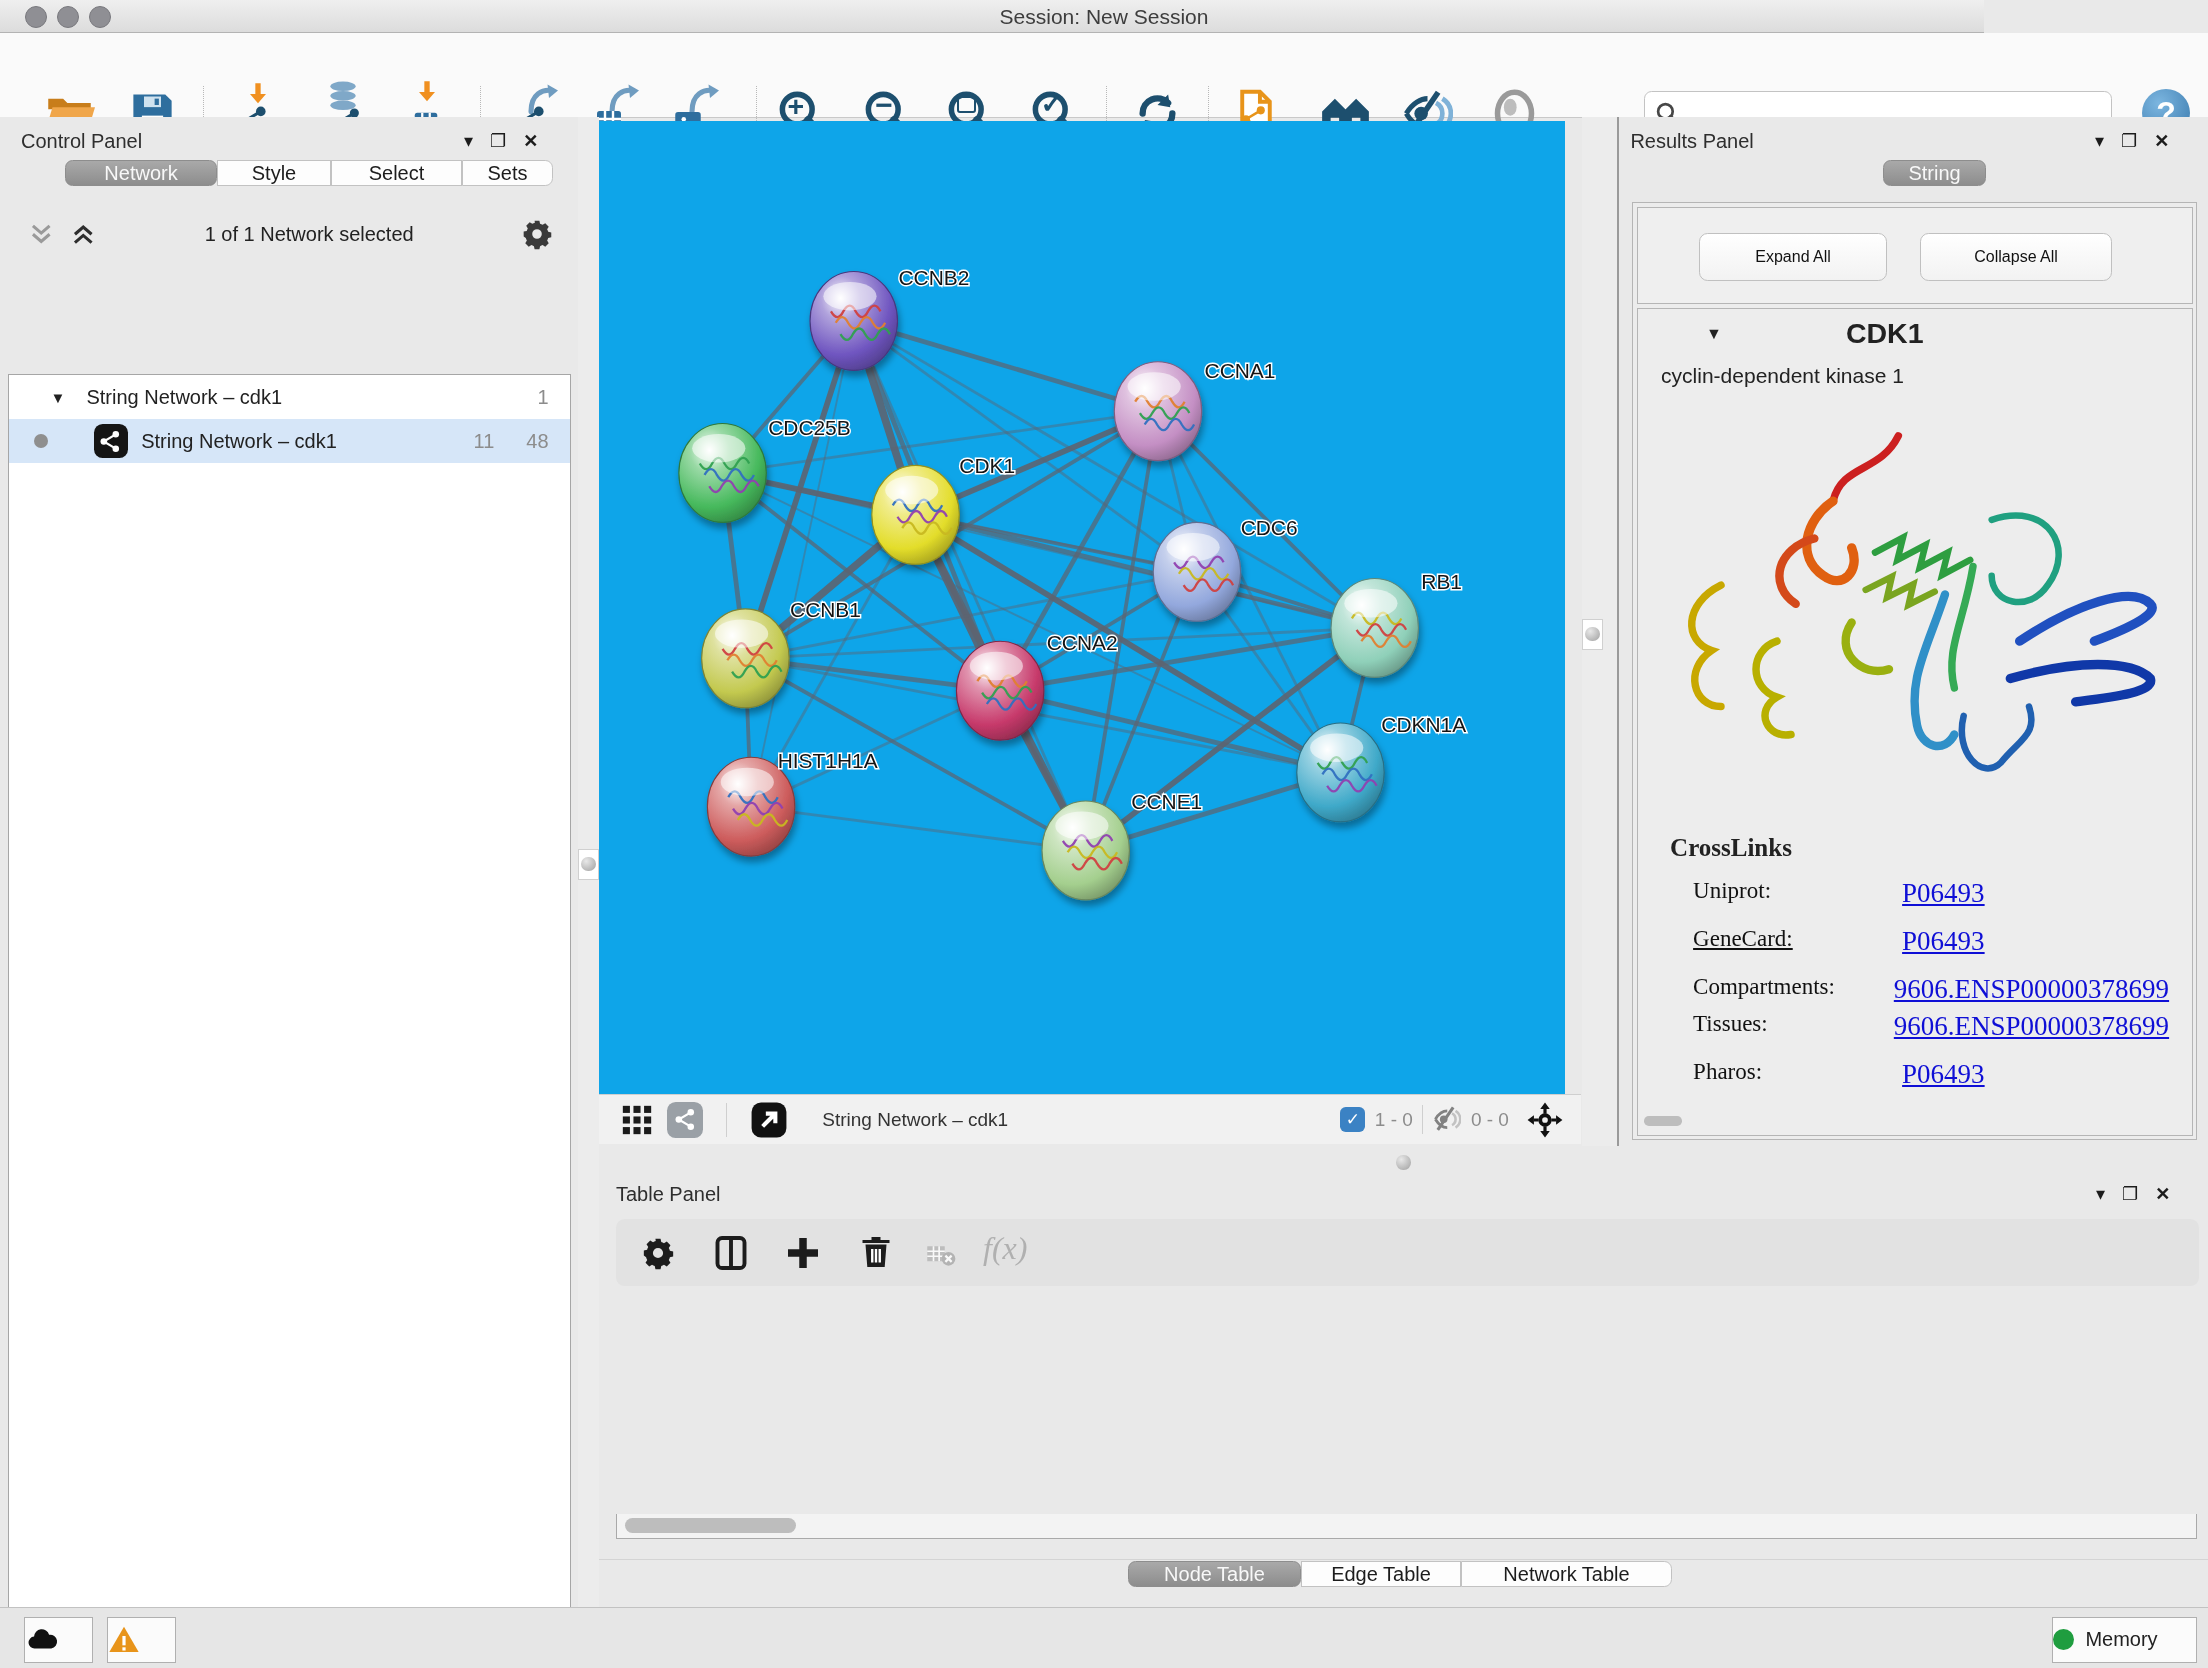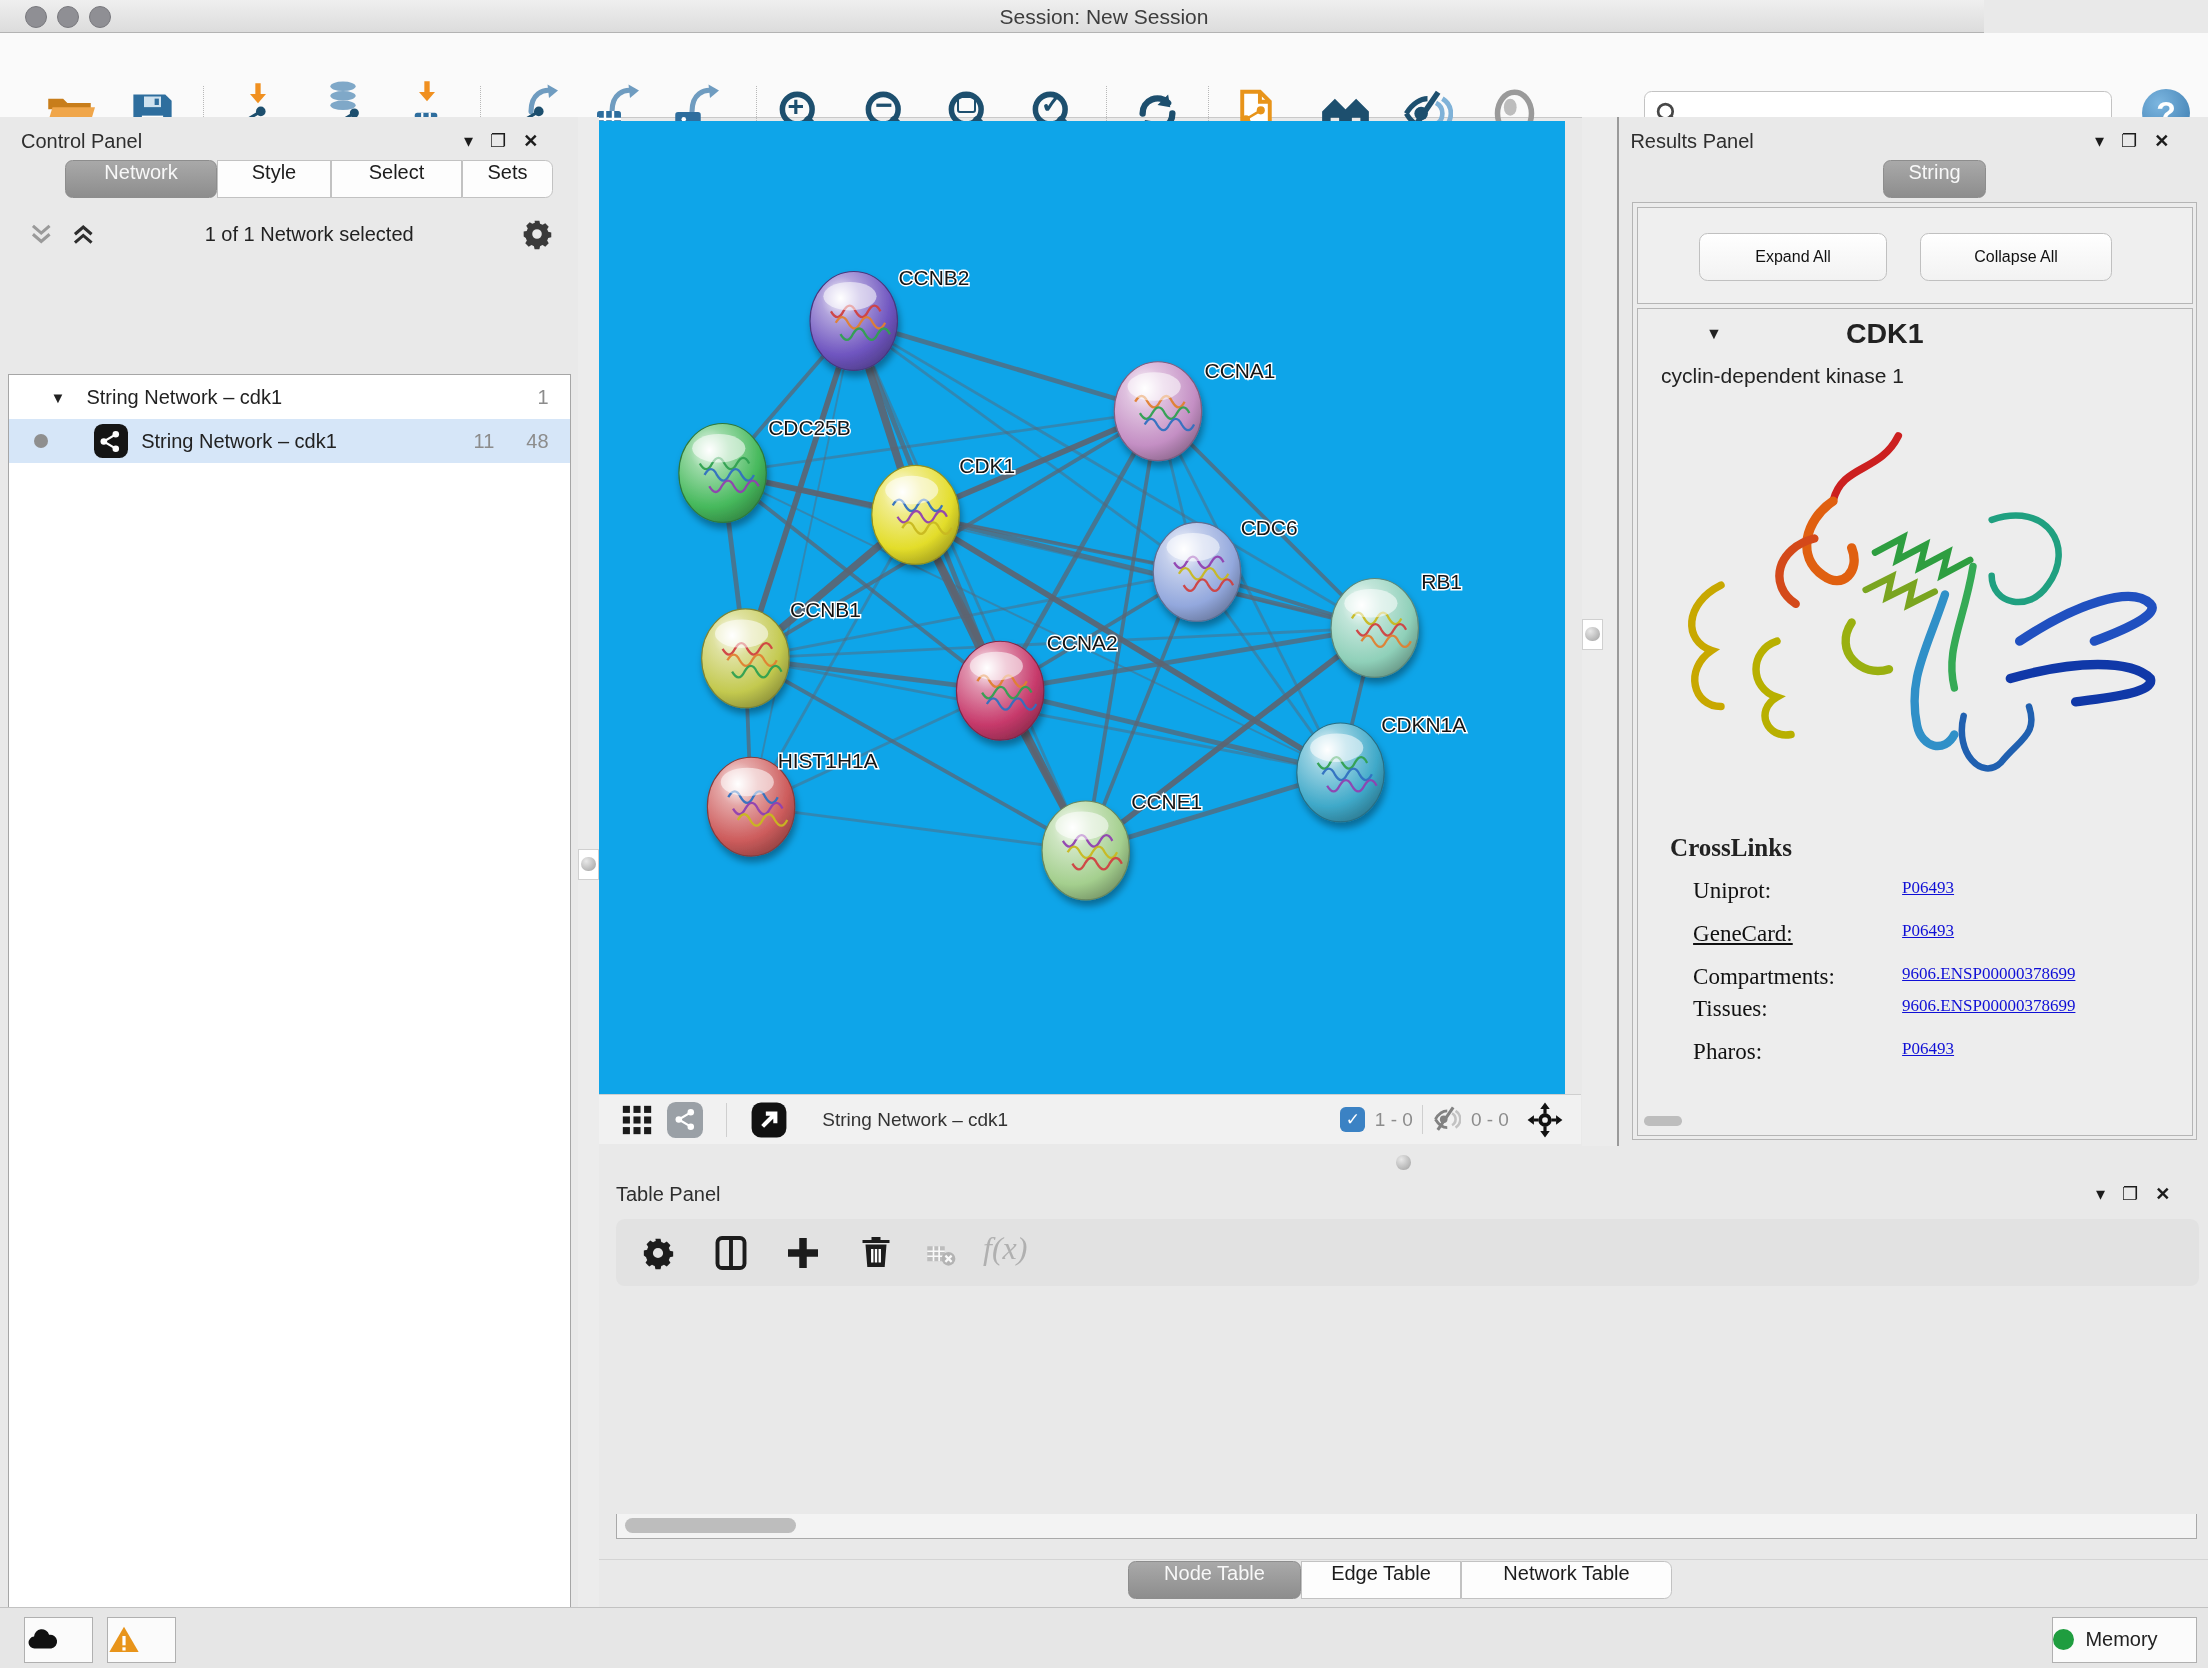--- a/index.html
+++ b/index.html
@@ -16,39 +16,39 @@
   .tbi{position:absolute;top:55px;width:51px;height:51px;cursor:pointer;}
   .tsep{position:absolute;top:53px;height:55px;width:0;border-left:1.9px dotted #b8b8b8;}
   #searchbox{left:1644px;top:58px;width:468px;height:44px;background:#fff;border:1px solid #c3c3c3;
              border-radius:7.6px;display:flex;align-items:center;padding:0 9.5px;box-sizing:border-box;}
   #searchbox input{border:none;outline:none;font-size:19px;width:100%;background:transparent;
                    font-family:"Liberation Sans",sans-serif;}
   
   .ptitle{font-size:20px;color:#2e2e2e;}
   .pbtns{display:flex;gap:17px;align-items:center;color:#222;}
   .pbtn{font-size:18px;cursor:pointer;color:#1c1c1c;}
-  .tab{height:38px;display:flex;justify-content:center;font-size:20px;
+  .tab{height:26px;display:flex;align-items:center;justify-content:center;font-size:20px;
        background:#fdfdfd;border:1px solid #c2c2c2;color:#1c1c1c;cursor:pointer;box-sizing:border-box;}
   .tab.active{background:linear-gradient(#a9a9a9,#8d8d8d);color:#f8f8f8;border-color:#8d8d8d;}
   
   #cp-list{left:7.6px;top:257px;width:563px;height:1320px;background:#fff;border:1px solid #a6a6a6;box-sizing:border-box;}
   .cprow{height:44px;display:flex;align-items:center;font-size:20px;}
   .gray{color:#8c8c8c;}
   
   #netcanvas{left:599px;top:121px;width:966px;height:973px;background:#0ea5e9;}
   #netbar{left:599px;top:1094px;width:982px;height:49px;background:#f1f1f1;border-top:1px solid #cfcfcf;
           display:flex;align-items:center;font-size:19px;color:#333;}
   
   #rp{left:1619px;top:117px;width:590px;height:1029px;background:#e9e9e9;}
   .rbox{border:1px solid #b5b5b5;background:#ececec;}
   .btn{background:linear-gradient(#ffffff,#f2f2f2);border:1px solid #c0c0c0;border-radius:8.6px;
        font-size:16px;display:flex;align-items:center;justify-content:center;cursor:pointer;color:#111;}
   .serif{font-family:"Liberation Serif", serif;}
   .xl-label{font-size:23px;color:#111;}
-  .xl-link{font-size:17px;color:#0f0fd6;text-decoration:underline;cursor:pointer;}
+  .xl-link{font-size:27px;color:#0f0fd6;text-decoration:underline;cursor:pointer;}
   
   #tp-toolbox{left:616px;top:1219px;width:1583px;height:67px;background:#e2e2e2;border-radius:8.6px;}
   
   #statusbar{left:0;top:1607px;width:2208px;height:61px;background:#e6e6e6;border-top:1px solid #c2c2c2;}
   .sbtn{position:absolute;top:8.6px;height:44px;background:#fbfbfb;border:1.9px solid #b0b0b0;
         display:flex;align-items:center;justify-content:flex-start;cursor:pointer;}
   svg{display:block;}
   .handle{background:#fff;border:1px solid #d0d0d0;display:flex;align-items:center;justify-content:center;cursor:row-resize;}
   .hdot{width:14.3px;height:14.3px;border-radius:50%;background:radial-gradient(circle at 35% 30%,#e8e8e8,#9f9f9f);}
 </style>

